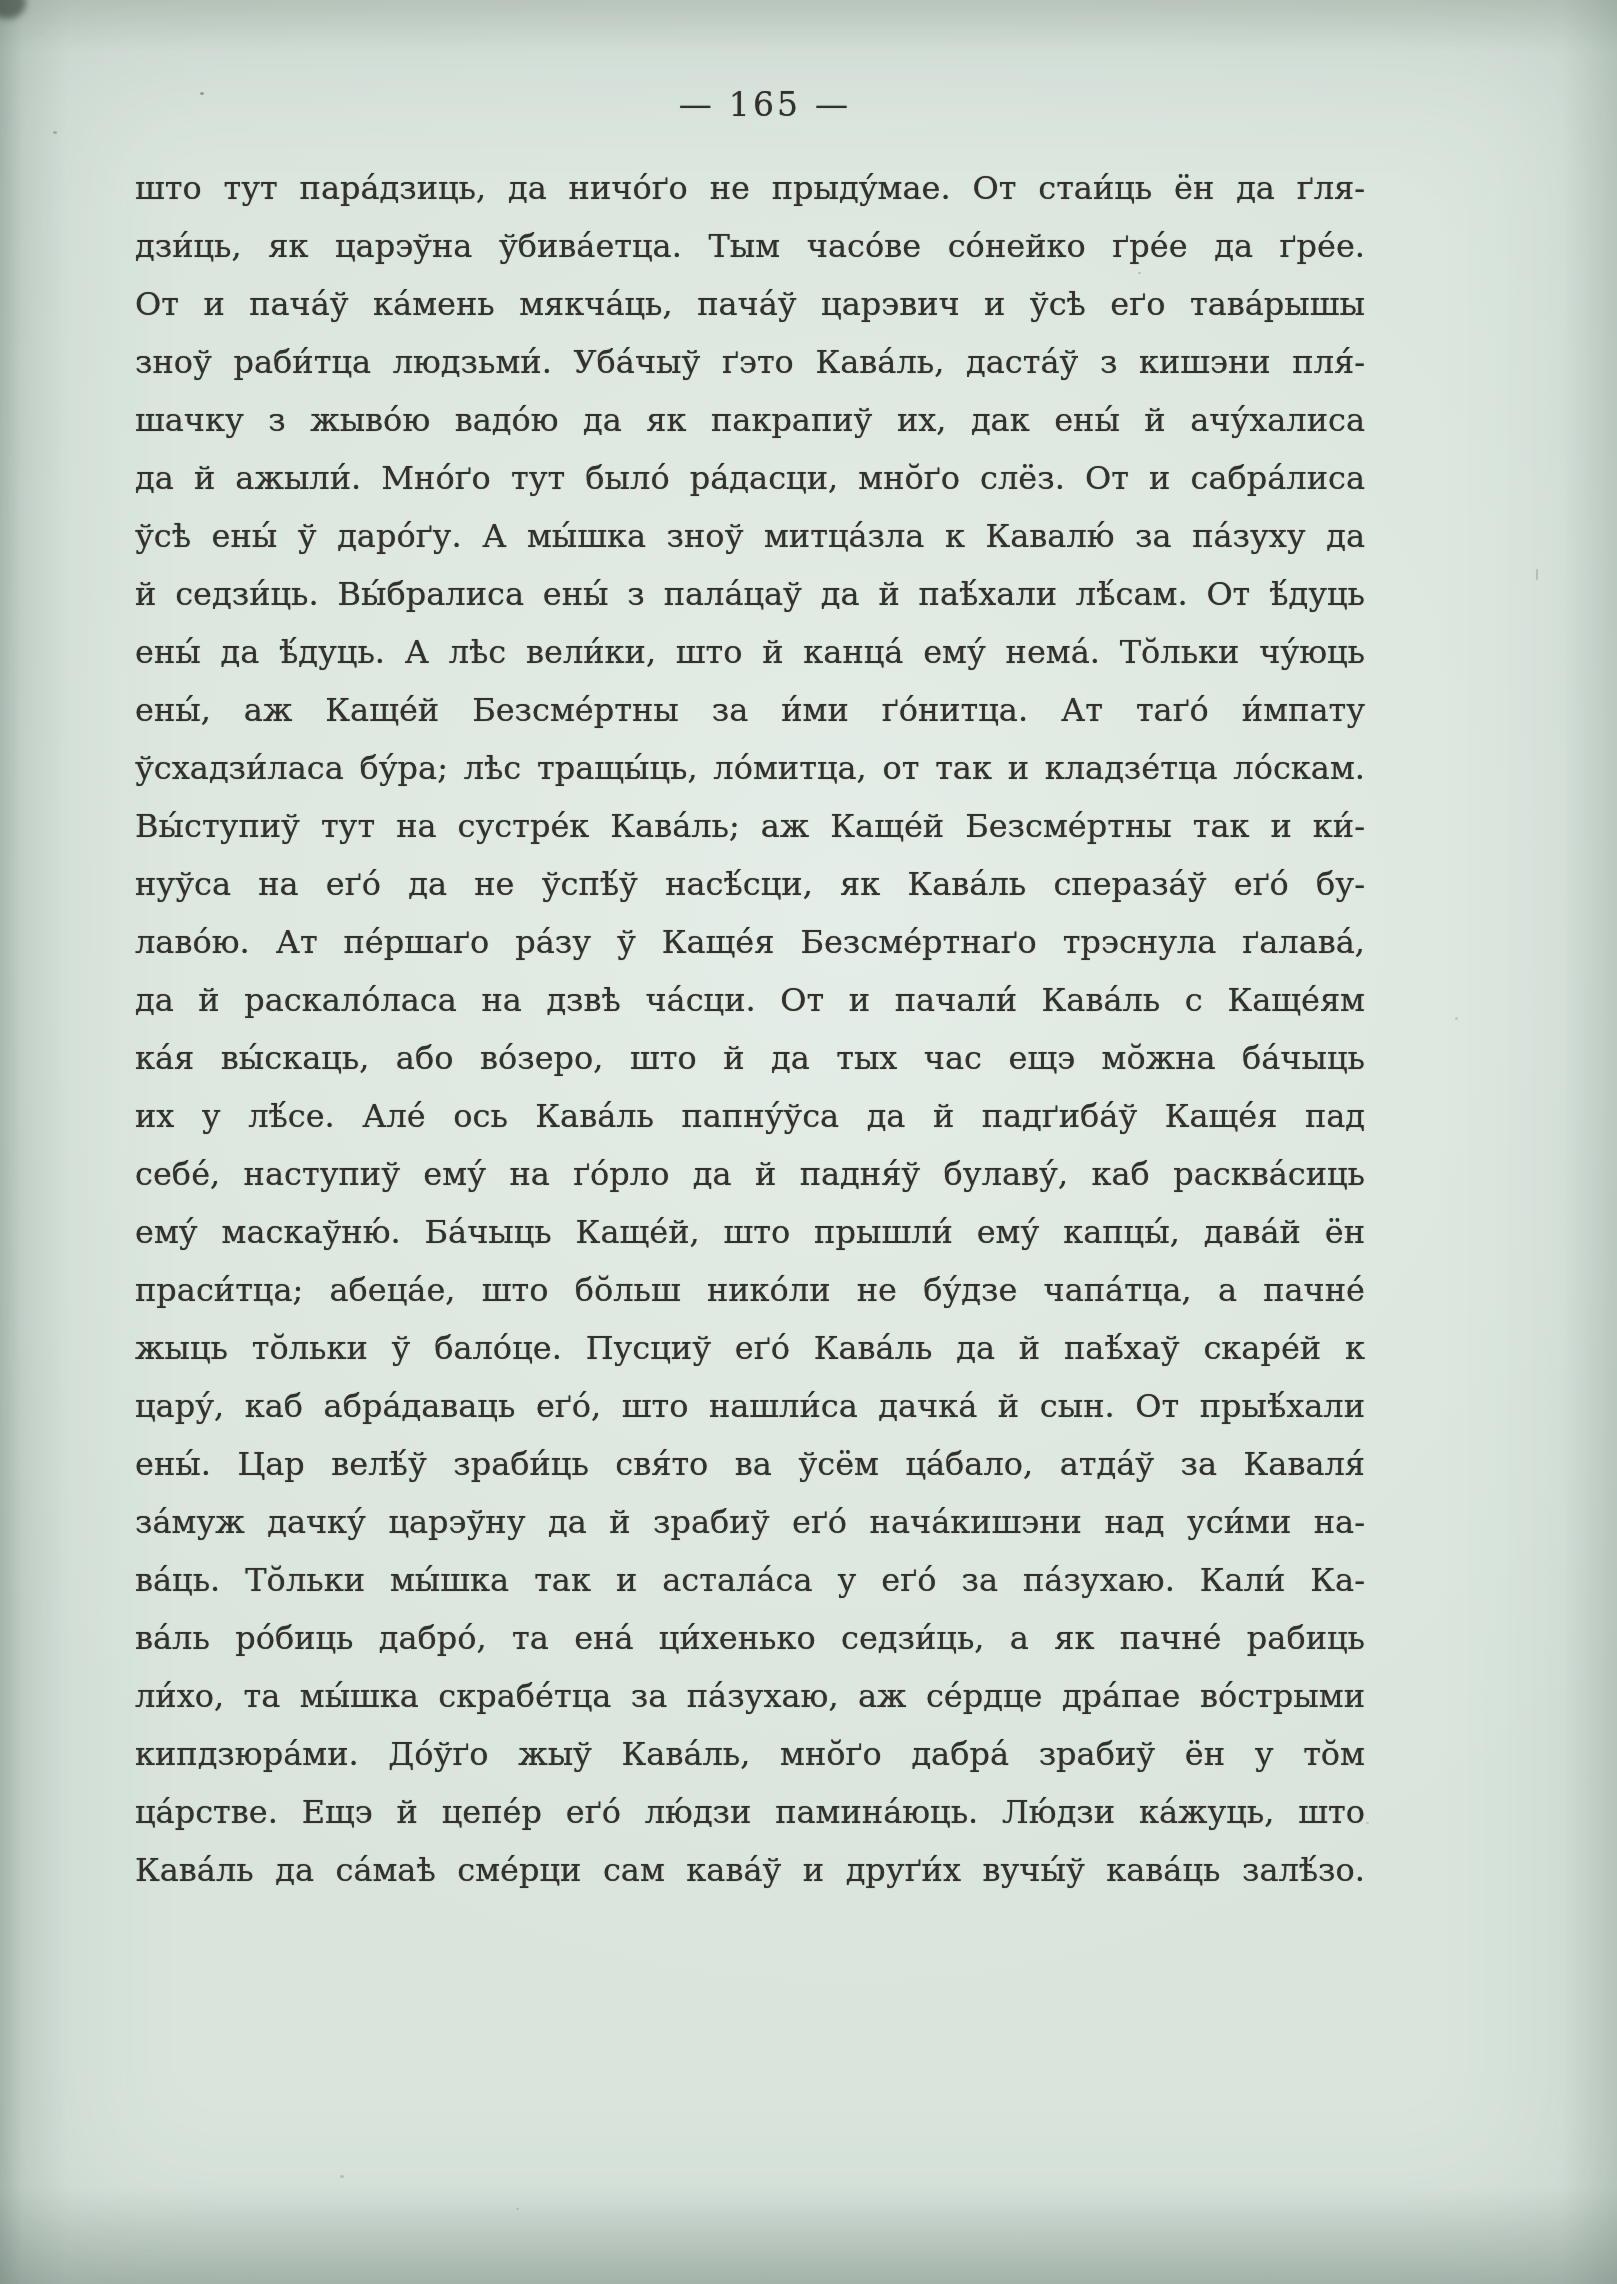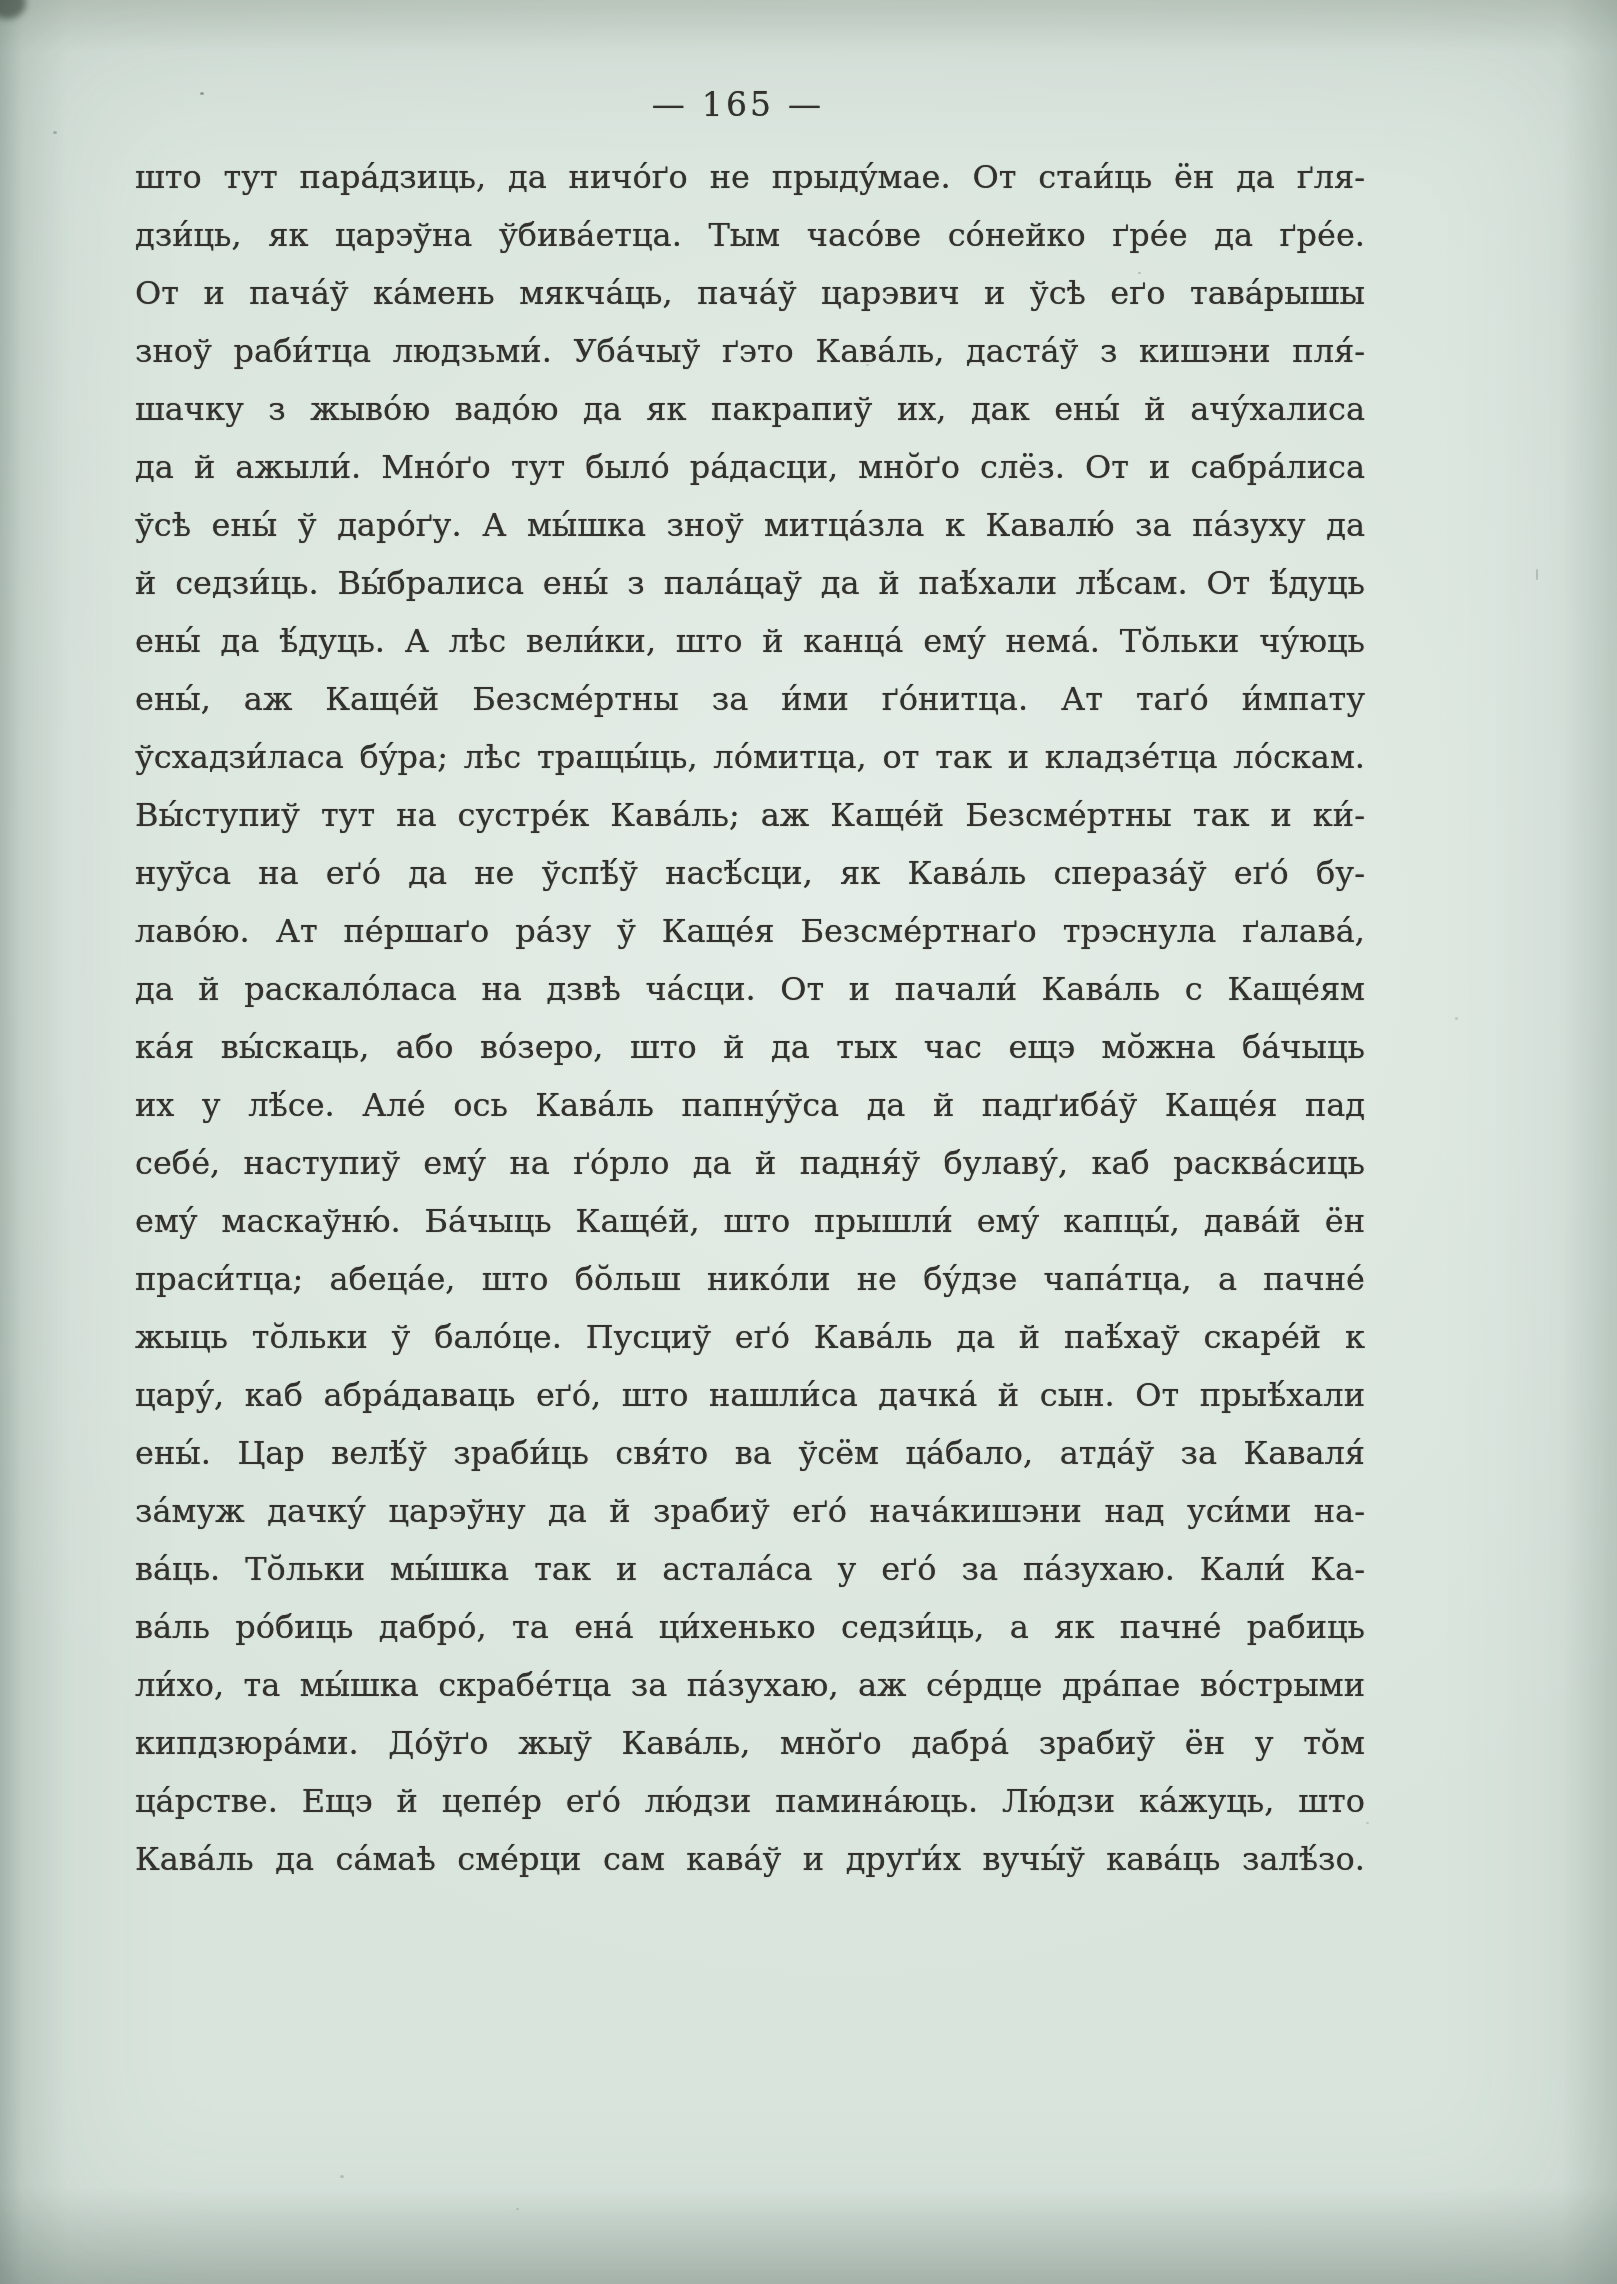--- a/index.html
+++ b/index.html
@@ -13,30 +13,30 @@
       radial-gradient(120% 90% at 52% 40%, rgba(248,252,248,0.38) 0%, rgba(248,252,248,0) 55%),
       linear-gradient(90deg,  rgba(82,104,94,0.30) 0px, rgba(82,104,94,0.10) 22.6px, rgba(82,104,94,0) 68px),
       linear-gradient(270deg, rgba(82,104,94,0.16) 0px, rgba(82,104,94,0) 56px),
       linear-gradient(180deg, rgba(118,128,110,0.22) 0px, rgba(118,128,110,0) 52px),
       linear-gradient(0deg,   rgba(70,88,78,0.28) 0px, rgba(70,88,78,0) 97px);
     box-shadow: inset 0 0 177px rgba(66,84,74,0.20);
     color:#32312b;
   }
   .page-number{
     position:absolute;
-    top:85px;left:123px;width:1230px;
+    top:85px;left:150px;width:1230px;
     text-align:center;
     font-size:33px;
     letter-spacing:3.2px;
     white-space:pre;
     text-shadow:0 0 0.8px rgba(48,46,40,0.65);
   }
   .text-block{
     position:absolute;
-    left:135px;top:148px;width:1230px;
+    left:135px;top:159px;width:1230px;
   }
   .line{
     font-size:32px;
     line-height:58px;
     height:58px;
     text-align:justify;
     -moz-text-align-last:justify;
     text-align-last:justify;
     word-spacing:0.8px;
     text-shadow:0 0 1px rgba(48,46,40,0.65);

